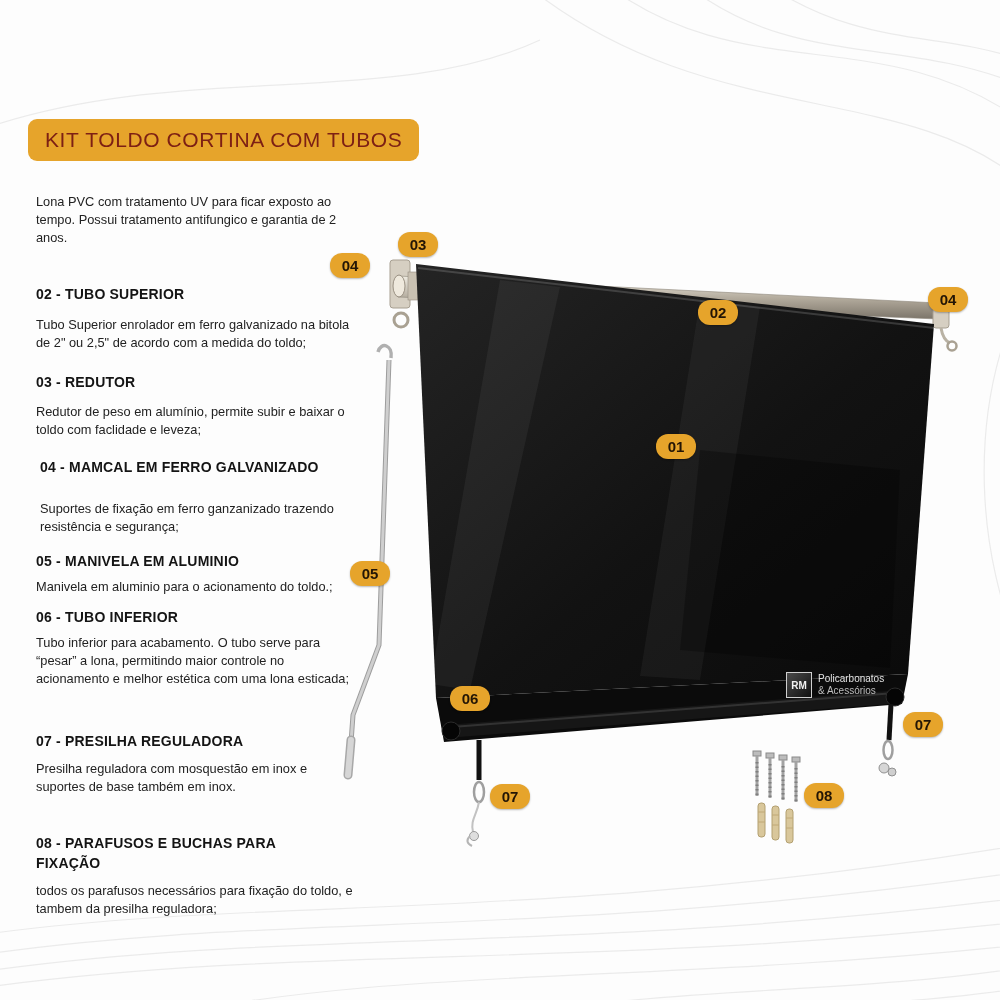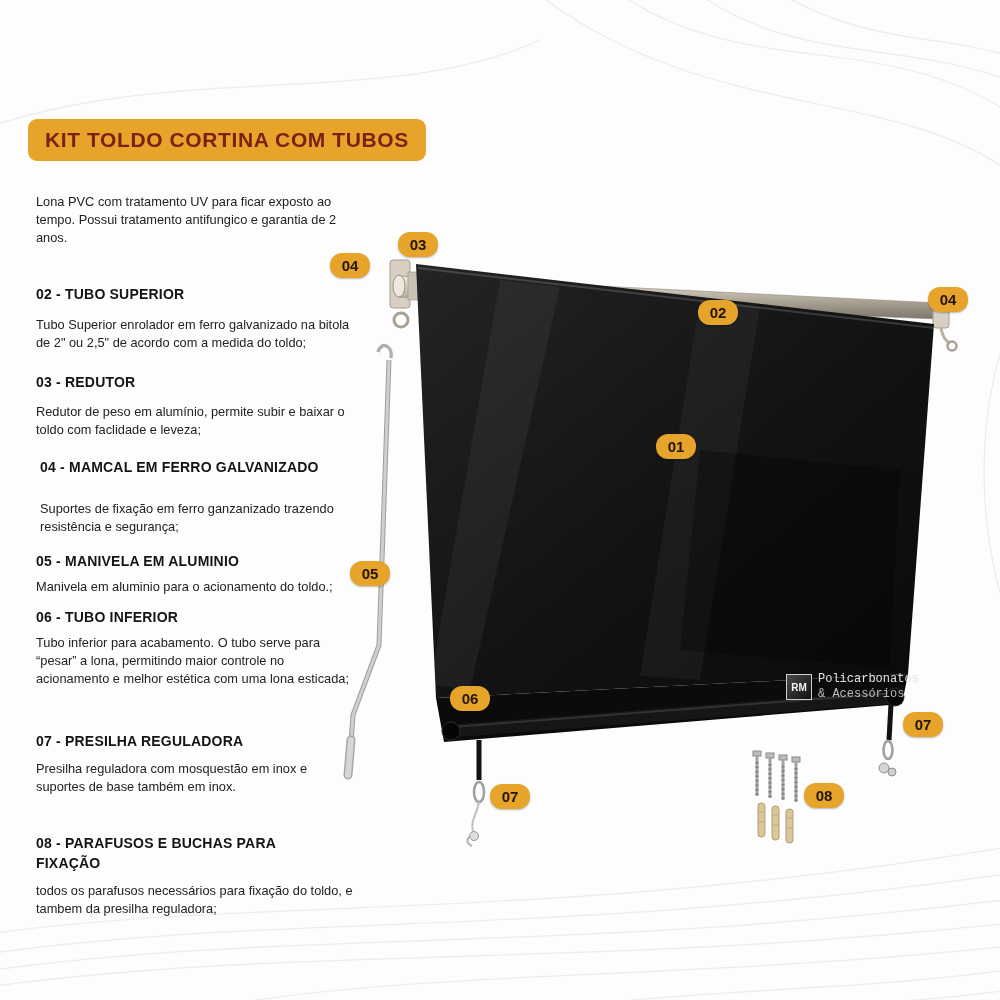--- a/index.html
+++ b/index.html
@@ -8,40 +8,40 @@
   }
   html,body{margin:0;padding:0;}
   body{
     width:1000px;height:1000px;position:relative;overflow:hidden;
     background:#fdfdfd;font-family:"Liberation Sans", sans-serif;
   }
   #scene{position:absolute;left:0;top:0;z-index:1;}
   .title-badge{
     position:absolute;left:28px;top:119px;z-index:3;
     background:var(--title-bg);color:var(--title-text);
-    font-size:21px;font-weight:bold;letter-spacing:0.6px;
+    font-size:21px;font-weight:normal;letter-spacing:0.6px;
     padding:9px 17px;border-radius:9px;text-align:center;
   }
   .item{position:absolute;left:36px;width:320px;z-index:3;}
   .item h3{margin:0 0 9px 0;font-size:14px;font-weight:bold;color:var(--heading-text);letter-spacing:0.2px;}
   .item p{margin:0;font-size:12.8px;color:var(--body-text);line-height:1.42;}
   .callout{
     position:absolute;z-index:4;min-width:22px;text-align:center;
     background:var(--badge-bg);color:var(--badge-text);
     font-size:15px;font-weight:bold;padding:4px 9px;border-radius:12px;
     box-shadow:0 1px 2px rgba(0,0,0,0.28);
   }
   .watermark{position:absolute;left:786px;top:672px;z-index:3;display:flex;align-items:center;gap:6px;}
   .wm-logo{
     width:24px;height:24px;border:1px solid #cfcfcf;border-radius:0;
     background:linear-gradient(135deg,#4a4a4a,#101010);
     color:#f2f2f2;font-size:10px;font-weight:bold;
     display:flex;align-items:center;justify-content:center;
   }
-  .wm-text{font-size:12px;line-height:1.25;font-family:Liberation Mono, monospace;}
+  .wm-text{font-size:10px;line-height:1.25;}
   .wm-line1{color:#e2e2e2;}
   .wm-line2{color:#bdbdbd;}
 </style>
 </head>
 <body>
 
 <svg id="scene" width="1000" height="1000" viewBox="0 0 1000 1000">
   <defs>
     <linearGradient id="metalGrad" x1="0" y1="0" x2="0" y2="1">
       <stop offset="0" stop-color="#f0ece2"></stop>

